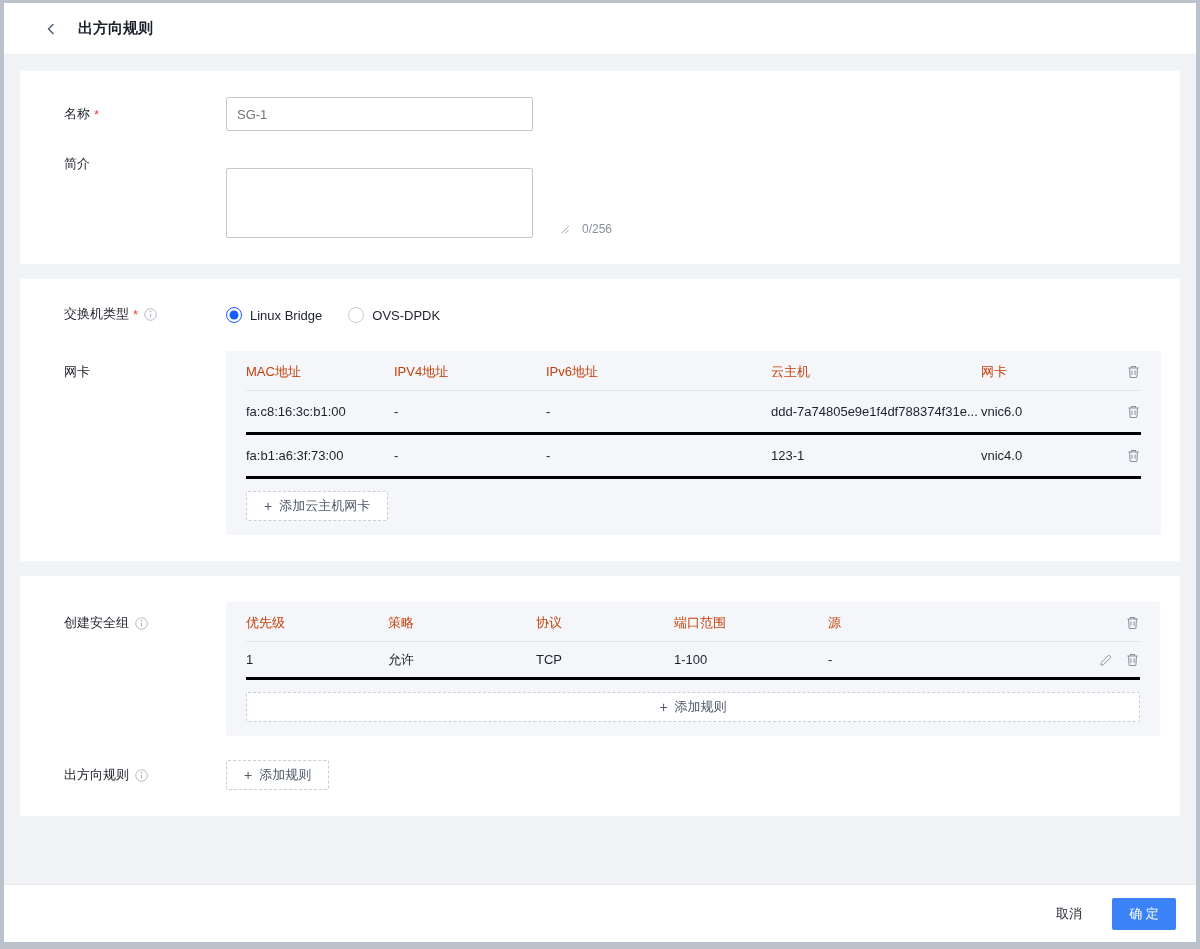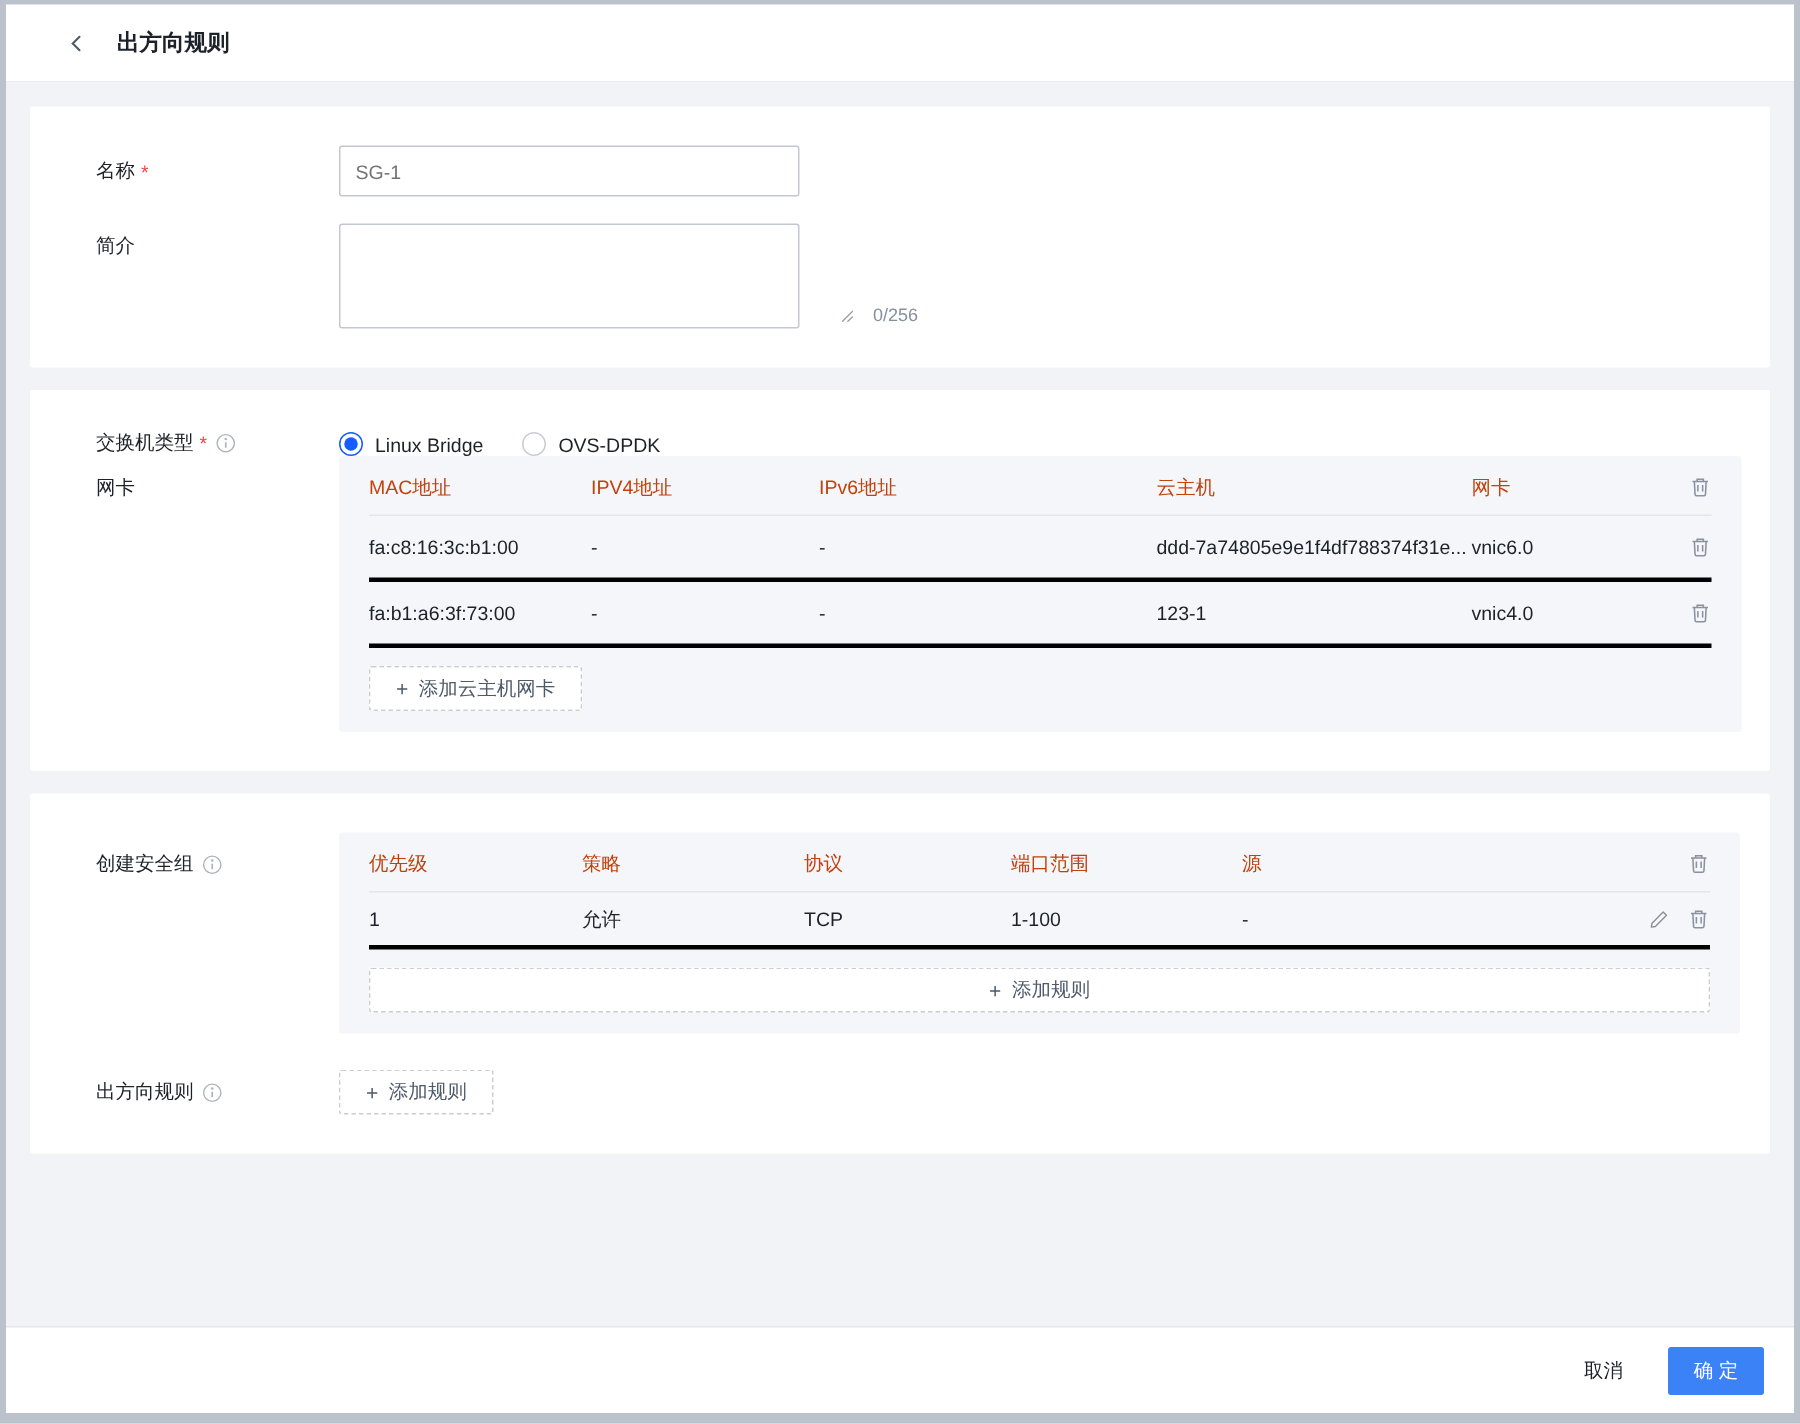--- a/index.html
+++ b/index.html
@@ -27,29 +27,29 @@
   .label-col { width:162px; flex:0 0 162px; display:flex; align-items:center; gap:4px; padding-top:0; }
   .frow.top .label-col { padding-top:12px; }
   .req { color:#f53f3f; }
   .info { color:#adb3bd; display:inline-flex; margin-left:2px; }
   
   .text-input {
     width:307px; height:34px; border:1px solid #c2c7d0; border-radius:2px;
     padding:0 10px; font-size:13px; color:#737373; background:#fff; outline:none;
     font-family:inherit;
   }
-  .ta-wrap { position:relative; width:346px; }
+  .ta-wrap { position:relative; width:346px;margin-top:19px; }
   .ta-wrap textarea {
     width:307px; height:70px; border:1px solid #c2c7d0; border-radius:2px;
     padding:6px 10px; font-size:13px; resize:none; outline:none; font-family:inherit; display:block;
   }
   .ta-wrap .corner { position:absolute; right:3px; bottom:4px; pointer-events:none; line-height:0; }
   .ta-wrap .counter { position:absolute; left:calc(100% + 10px); bottom:2px; color:#86909c; font-size:12px; white-space:nowrap; }
   .mb18 { margin-bottom:18px; }
-  .mb26 { }
+  .mb26 { margin-bottom:28px; }
   
   .radio-group { display:flex; align-items:center; gap:26px; padding-top:2px; }
   .radio { display:flex; align-items:center; gap:8px; cursor:pointer; }
   .rdot { width:16px; height:16px; border-radius:50%; border:1px solid #c9cdd4; background:#fff; position:relative; flex:0 0 16px; }
   .radio.checked .rdot { border-color:#165dff; }
   .radio.checked .rdot::after {
     content:""; position:absolute; left:50%; top:50%; width:9px; height:9px;
     transform:translate(-50%,-50%); border-radius:50%; background:#165dff;
   }
   

